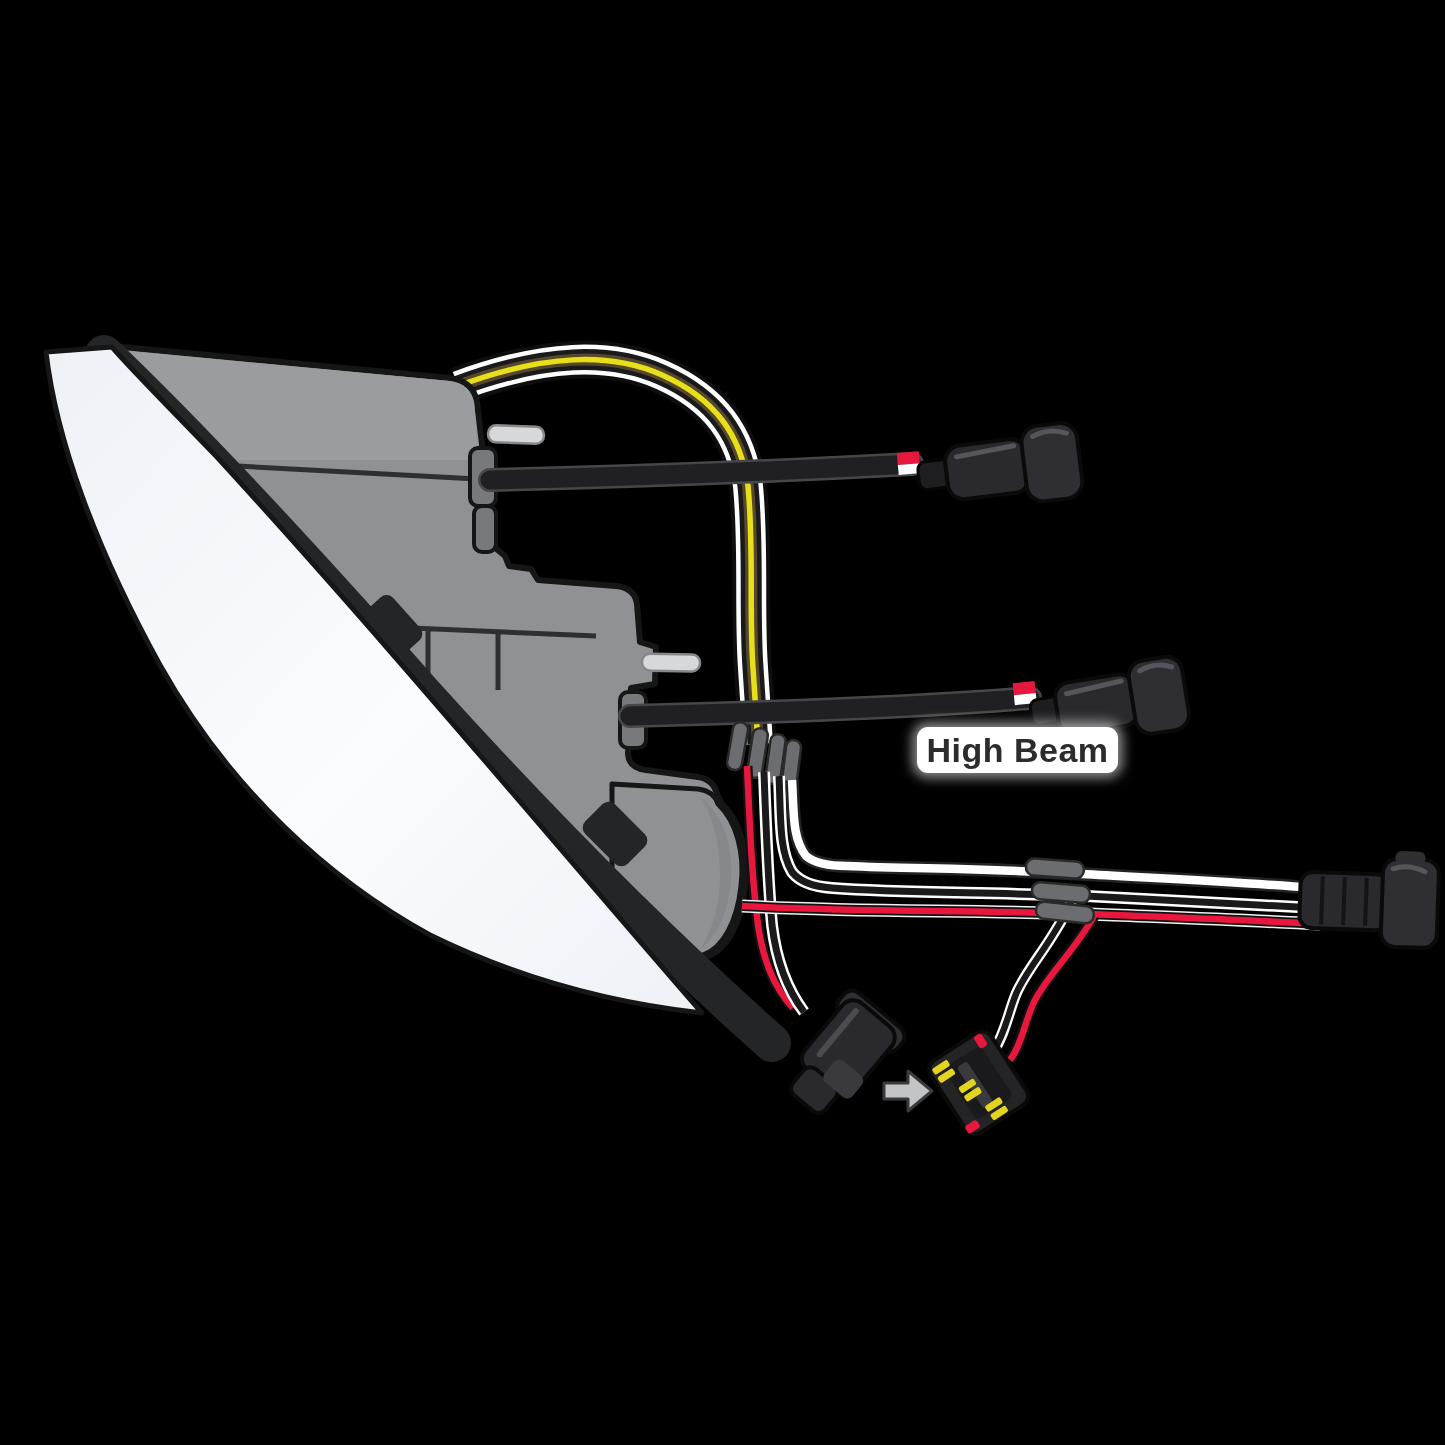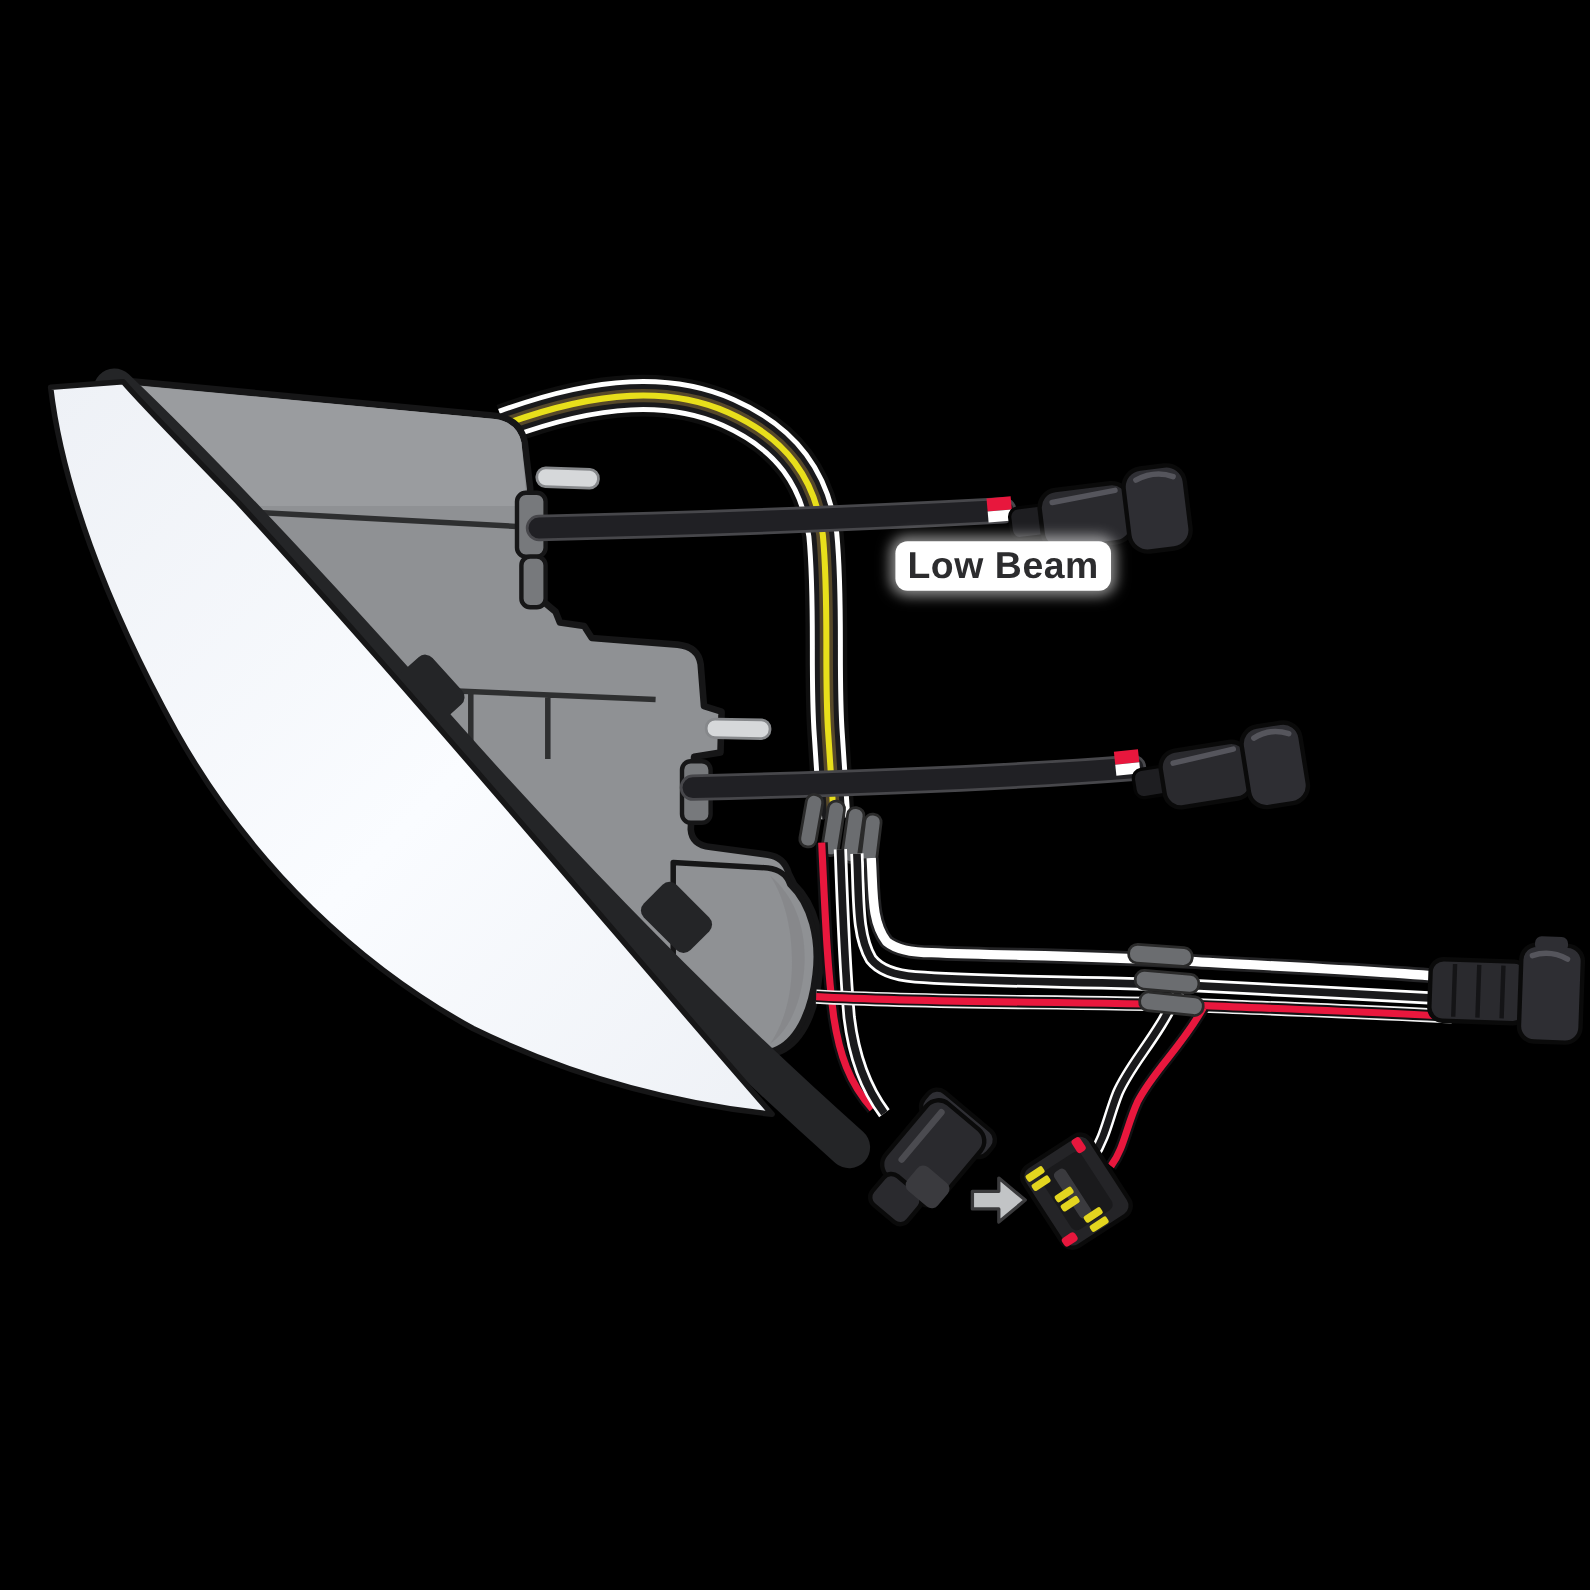--- a/index.html
+++ b/index.html
@@ -176,16 +176,16 @@
       <rect x="970" y="1106" width="18" height="7" rx="2"></rect>
       <rect x="970" y="1116" width="18" height="7" rx="2"></rect>
     </g>
     <g style="fill:var(--wire-red)">
       <rect x="942" y="1112" width="14" height="9" rx="3"></rect>
       <rect x="998" y="1042" width="9" height="14" rx="3"></rect>
     </g>
   </g>
 </svg>
 
-  <div class="label label-low-beam">
-    <span>Low Beam</span>
+  <div class="label label-high-beam">
+    <span>High Beam</span>
   </div>
 </div>
 
 </body></html>

